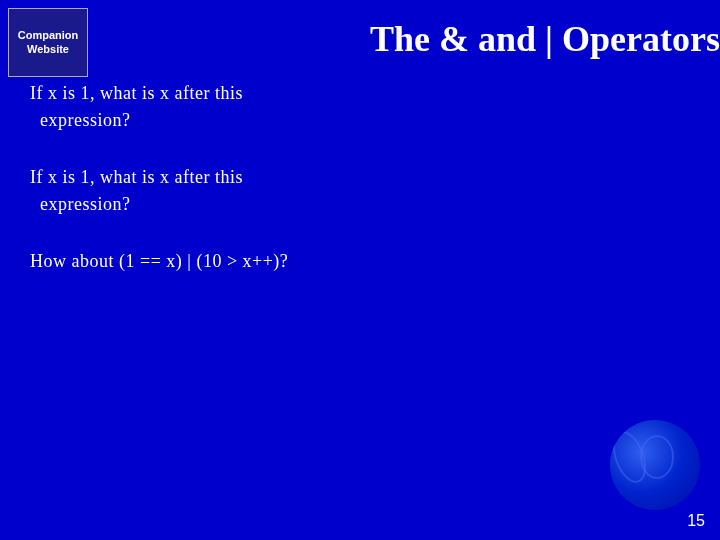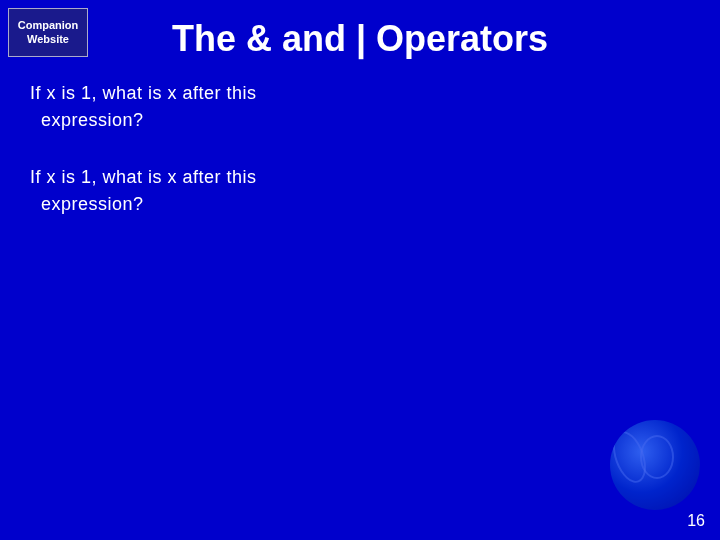--- a/index.html
+++ b/index.html
@@ -19,50 +19,50 @@
 
     .companion-badge {
       position: absolute;
       top: 8px;
       left: 8px;
       background-color: #1a1a8c;
       border: 1px solid #aaaacc;
       color: white;
       font-size: 11px;
       font-weight: bold;
-      padding: 9px 6px;
+      padding: 19px 6px;
       line-height: 1.3;
       width: 80px;
       text-align: center;
       z-index: 10;
       font-family: Arial, sans-serif;
     }
 
     .title {
-      text-align: center;
+      text-align: right;
       color: white;
       font-size: 36px;
-      font-family: Liberation Sans, sans-serif;
+      font-family: Liberation Serif, serif;
       font-weight: bold;
       padding-top: 18px;
       padding-bottom: 20px;
     }
 
     .content {
       padding: 0 30px;
       color: white;
     }
 
     .block {
       margin-bottom: 30px;
     }
 
     .code-line {
       font-size: 18px;
-      font-family: Liberation Sans, sans-serif;
+      font-family: Liberation Serif, serif;
       line-height: 1.5;
       white-space: pre;
       letter-spacing: 0.5px;
     }
 
     .globe {
       position: absolute;
       bottom: 30px;
       right: 20px;
       width: 90px;
@@ -120,18 +120,19 @@
     <div class="code-line">If x is 1, what is x after this</div>
     <div class="code-line">  expression?</div>
   </div>
 
   <div class="block">
     <div class="code-line">If x is 1, what is x after this</div>
     <div class="code-line">  expression?</div>
   </div>
 
   <div class="block">
+    <div class="code-line">How about (1 == x) | (10 &gt; x++)?</div>
   </div>
 </div>
 
 <div class="globe"></div>
 
-<div class="page-number">16</div>
+<div class="page-number">15</div>
 
 </body></html>

